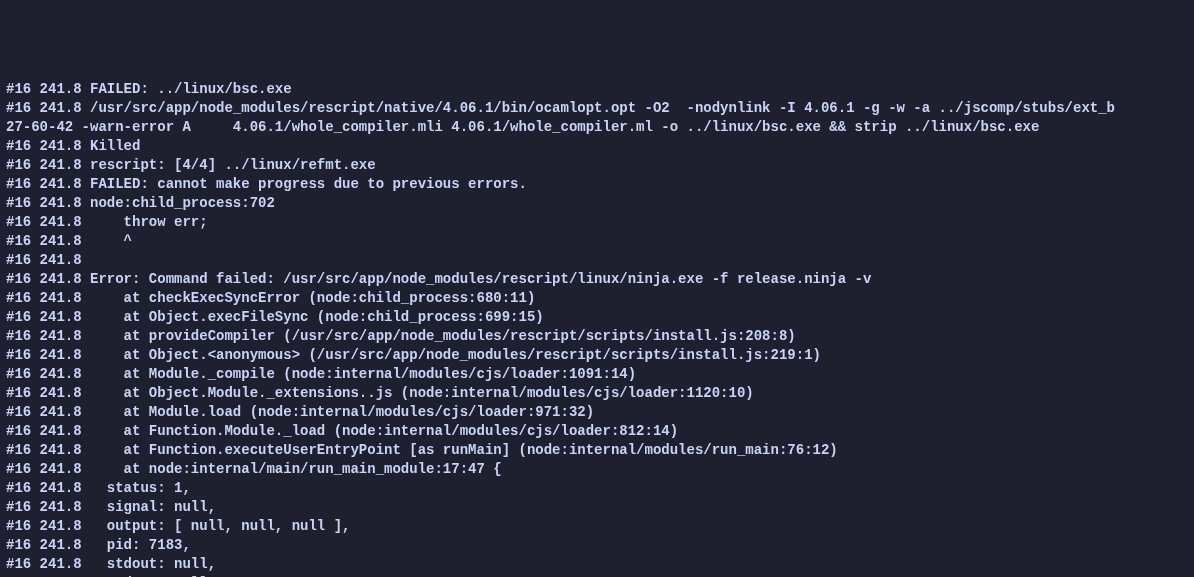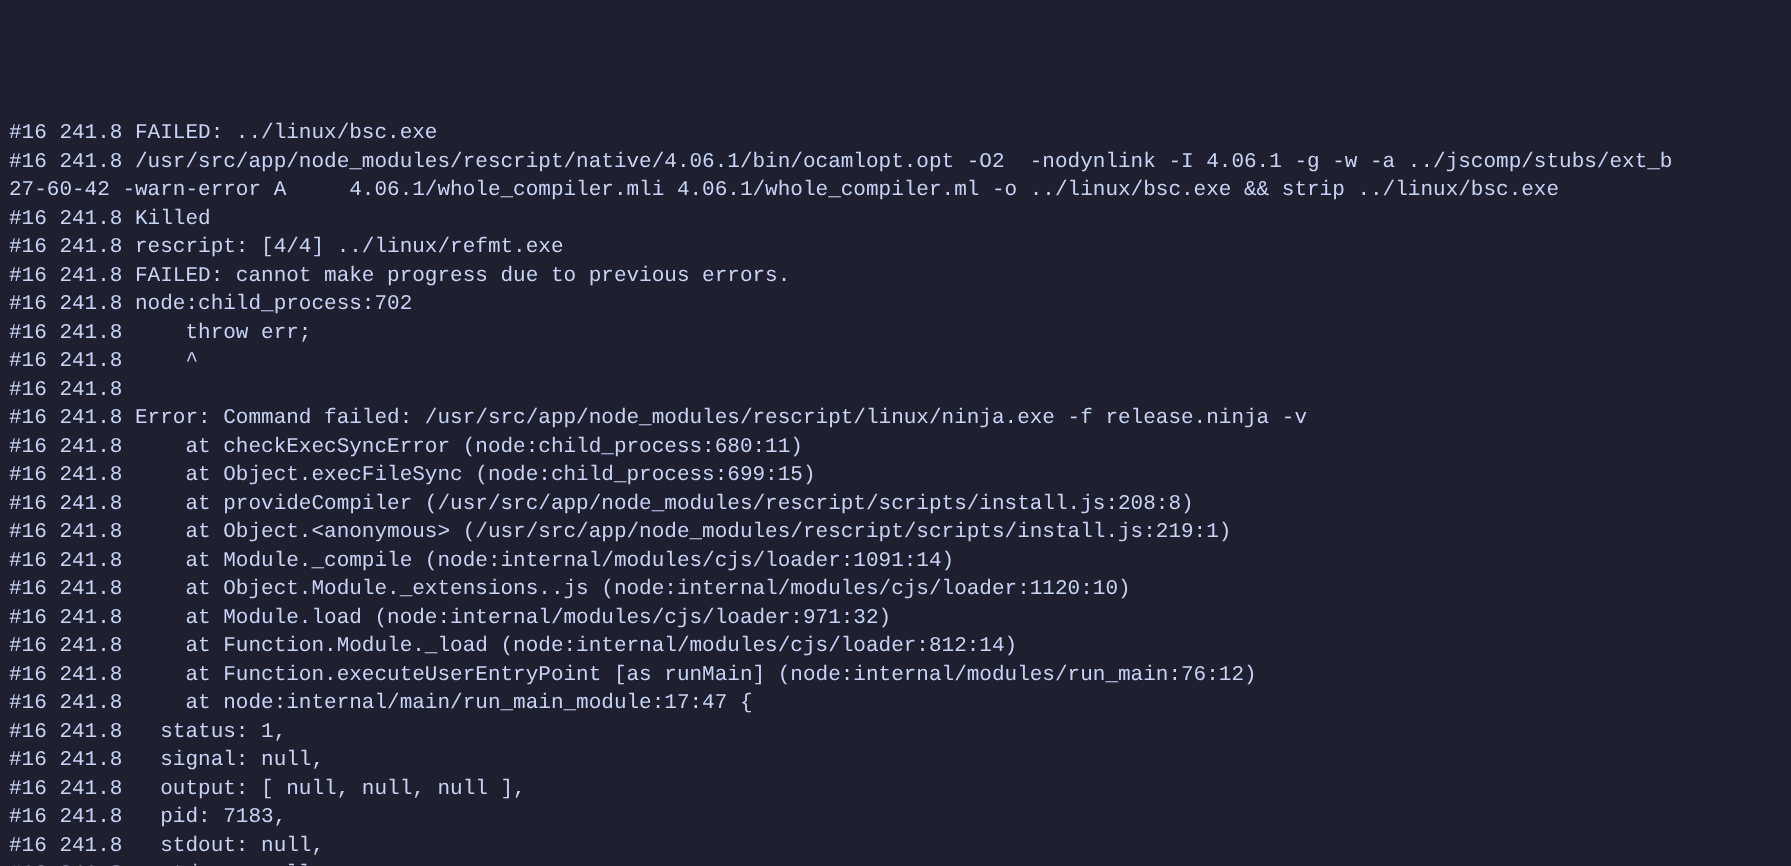--- a/index.html
+++ b/index.html
@@ -14,20 +14,21 @@
     font-size: 14px;
     line-height: 19px;
     padding: 4px 6px;
     white-space: pre;
     overflow: hidden;
     width: 1194px;
     height: 577px;
   }
   .log-line {
     white-space: pre;
+    font-weight: bold;
   }
 </style>
 </head>
 <body>
 
 
 
 <div id="terminal"><div class="log-line">#16 241.8 FAILED: ../linux/bsc.exe</div><div class="log-line">#16 241.8 /usr/src/app/node_modules/rescript/native/4.06.1/bin/ocamlopt.opt -O2  -nodynlink -I 4.06.1 -g -w -a ../jscomp/stubs/ext_b</div><div class="log-line">27-60-42 -warn-error A     4.06.1/whole_compiler.mli 4.06.1/whole_compiler.ml -o ../linux/bsc.exe &amp;&amp; strip ../linux/bsc.exe</div><div class="log-line">#16 241.8 Killed</div><div class="log-line">#16 241.8 rescript: [4/4] ../linux/refmt.exe</div><div class="log-line">#16 241.8 FAILED: cannot make progress due to previous errors.</div><div class="log-line">#16 241.8 node:child_process:702</div><div class="log-line">#16 241.8     throw err;</div><div class="log-line">#16 241.8     ^</div><div class="log-line">#16 241.8</div><div class="log-line">#16 241.8 Error: Command failed: /usr/src/app/node_modules/rescript/linux/ninja.exe -f release.ninja -v</div><div class="log-line">#16 241.8     at checkExecSyncError (node:child_process:680:11)</div><div class="log-line">#16 241.8     at Object.execFileSync (node:child_process:699:15)</div><div class="log-line">#16 241.8     at provideCompiler (/usr/src/app/node_modules/rescript/scripts/install.js:208:8)</div><div class="log-line">#16 241.8     at Object.&lt;anonymous&gt; (/usr/src/app/node_modules/rescript/scripts/install.js:219:1)</div><div class="log-line">#16 241.8     at Module._compile (node:internal/modules/cjs/loader:1091:14)</div><div class="log-line">#16 241.8     at Object.Module._extensions..js (node:internal/modules/cjs/loader:1120:10)</div><div class="log-line">#16 241.8     at Module.load (node:internal/modules/cjs/loader:971:32)</div><div class="log-line">#16 241.8     at Function.Module._load (node:internal/modules/cjs/loader:812:14)</div><div class="log-line">#16 241.8     at Function.executeUserEntryPoint [as runMain] (node:internal/modules/run_main:76:12)</div><div class="log-line">#16 241.8     at node:internal/main/run_main_module:17:47 {</div><div class="log-line">#16 241.8   status: 1,</div><div class="log-line">#16 241.8   signal: null,</div><div class="log-line">#16 241.8   output: [ null, null, null ],</div><div class="log-line">#16 241.8   pid: 7183,</div><div class="log-line">#16 241.8   stdout: null,</div><div class="log-line">#16 241.8   stderr: null</div></div>
 
 

